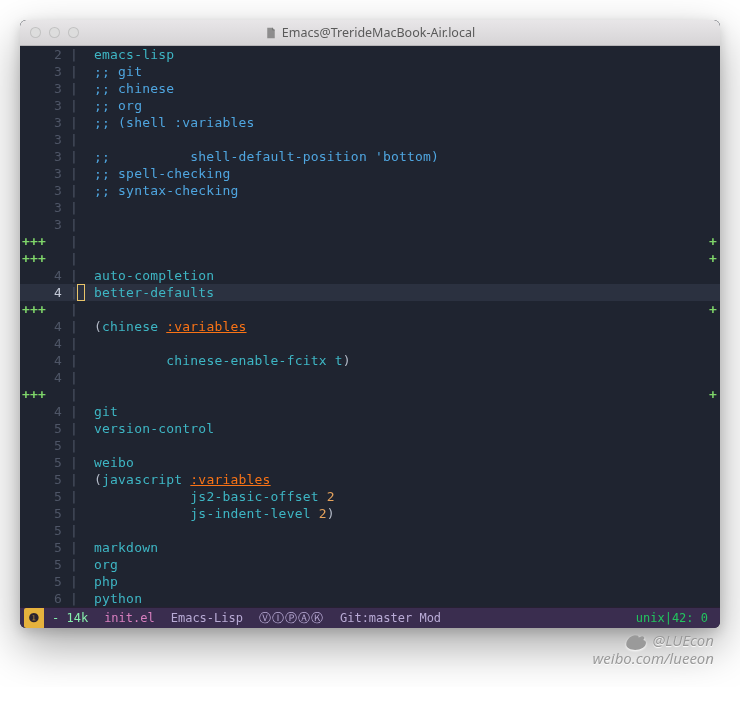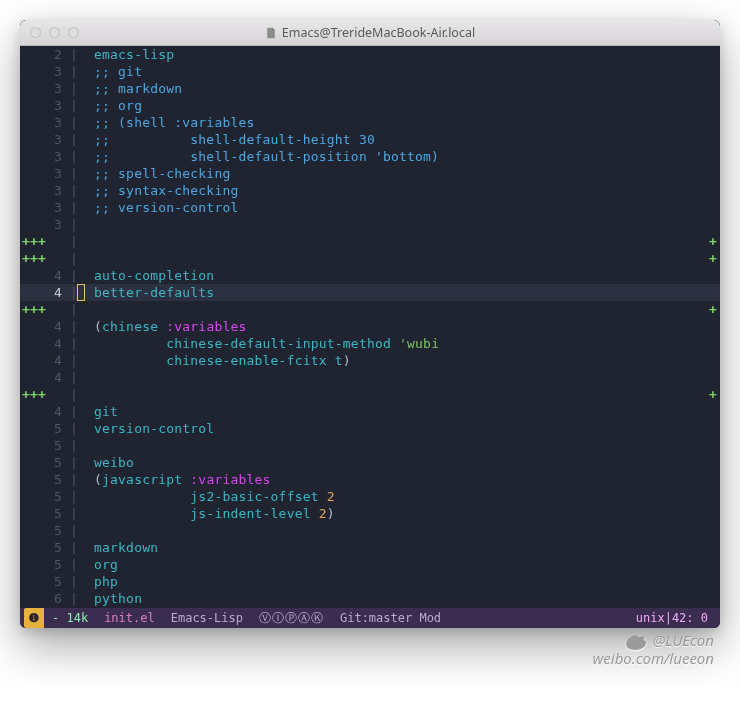--- a/index.html
+++ b/index.html
@@ -92,21 +92,21 @@
   .endplus {
     position: absolute;
     right: 3px;
     color: #7fd66a;
     font-weight: 600;
   }
 
   
   .kw { color: #3eb6c4; }       
   .cm { color: #4fa6e0; }       
-  .key { color: #d946ef; }      
+  .key { color: #f97316; text-decoration: underline; }      
   .num { color: #e6a35c; }      
   .str { color: #7fbf6a; }      
   .punc { color: #b4bbc8; }
 
   .modeline {
     height: 21px;
     background: #3a2d4f;
     color: #b9abd6;
     font-family: "Menlo","Consolas",monospace;
     font-size: 12px;
@@ -118,21 +118,21 @@
     white-space: nowrap;
   }
   .modeline .seg { padding: 0 8px; height: 100%; display: flex; align-items: center; }
   .modeline .warn {
     background: #e6b23d; color: #2b2230;
     width: 20px; justify-content: center; border-radius: 2px 0 0 2px;
     font-weight: bold; padding: 0;
   }
   .modeline .size { color: #86efac; }
   .modeline .file { color: #d87fbf; }
-  .modeline .right { margin-left: auto; color: #f0abfc; }
+  .modeline .right { margin-left: auto; color: #22c55e; }
 
   .watermark-box {
     width: 700px;
     display: flex;
     flex-direction: column;
     align-items: flex-end;
     padding: 4px 6px 0 0;
     line-height: 1.15;
   }
   .wm-handle {
@@ -162,36 +162,36 @@
             <path fill="#6b6b6b" d="M3 1h7l3 3v11H3z" opacity="0.7"></path>
             <path fill="none" stroke="#6b6b6b" stroke-width="0.8" d="M10 1v3h3"></path>
           </svg>
         <span>Emacs@TrerideMacBook-Air.local</span>
       </div>
     </div>
 
     <div class="editor" id="editor">
         <div class="line"><div class="gutter">2</div><div class="fringe">|</div><div class="code"><span class="kw">emacs-lisp</span></div></div>
         <div class="line"><div class="gutter">3</div><div class="fringe">|</div><div class="code"><span class="cm">;; git</span></div></div>
-        <div class="line"><div class="gutter">3</div><div class="fringe">|</div><div class="code"><span class="cm">;; markdown</span></div></div>
+        <div class="line"><div class="gutter">3</div><div class="fringe">|</div><div class="code"><span class="cm">;; chinese</span></div></div>
         <div class="line"><div class="gutter">3</div><div class="fringe">|</div><div class="code"><span class="cm">;; org</span></div></div>
         <div class="line"><div class="gutter">3</div><div class="fringe">|</div><div class="code"><span class="cm">;; (shell :variables</span></div></div>
-        <div class="line"><div class="gutter">3</div><div class="fringe">|</div><div class="code"><span class="cm">;;          shell-default-height 30</span></div></div>
+        <div class="line"><div class="gutter">3</div><div class="fringe">|</div></div>
         <div class="line"><div class="gutter">3</div><div class="fringe">|</div><div class="code"><span class="cm">;;          shell-default-position 'bottom)</span></div></div>
         <div class="line"><div class="gutter">3</div><div class="fringe">|</div><div class="code"><span class="cm">;; spell-checking</span></div></div>
         <div class="line"><div class="gutter">3</div><div class="fringe">|</div><div class="code"><span class="cm">;; syntax-checking</span></div></div>
-        <div class="line"><div class="gutter">3</div><div class="fringe">|</div><div class="code"><span class="cm">;; version-control</span></div></div>
+        <div class="line"><div class="gutter">3</div><div class="fringe">|</div></div>
         <div class="line"><div class="gutter">3</div><div class="fringe">|</div><div class="code"></div></div>
         <div class="line"><div class="gutter plus">+++</div><div class="fringe">|</div><div class="code"><span class="endplus">+</span></div></div>
         <div class="line"><div class="gutter plus">+++</div><div class="fringe">|</div><div class="code"><span class="endplus">+</span></div></div>
         <div class="line"><div class="gutter">4</div><div class="fringe">|</div><div class="code"><span class="kw">auto-completion</span></div></div>
         <div class="line current"><div class="gutter">4</div><div class="cursor"></div><div class="fringe">|</div><div class="code"><span class="kw">better-defaults</span></div></div>
         <div class="line"><div class="gutter plus">+++</div><div class="fringe">|</div><div class="code"><span class="endplus">+</span></div></div>
         <div class="line"><div class="gutter">4</div><div class="fringe">|</div><div class="code"><span class="punc">(</span><span class="kw">chinese</span><span> </span><span class="key">:variables</span></div></div>
-        <div class="line"><div class="gutter">4</div><div class="fringe">|</div><div class="code"><span>         </span><span class="kw">chinese-default-input-method</span><span> </span><span class="str">'wubi</span></div></div>
+        <div class="line"><div class="gutter">4</div><div class="fringe">|</div></div>
         <div class="line"><div class="gutter">4</div><div class="fringe">|</div><div class="code"><span>         </span><span class="kw">chinese-enable-fcitx</span><span> </span><span class="kw">t</span><span class="punc">)</span></div></div>
         <div class="line"><div class="gutter">4</div><div class="fringe">|</div><div class="code"></div></div>
         <div class="line"><div class="gutter plus">+++</div><div class="fringe">|</div><div class="code"><span class="endplus">+</span></div></div>
         <div class="line"><div class="gutter">4</div><div class="fringe">|</div><div class="code"><span class="kw">git</span></div></div>
         <div class="line"><div class="gutter">5</div><div class="fringe">|</div><div class="code"><span class="kw">version-control</span></div></div>
         <div class="line"><div class="gutter">5</div><div class="fringe">|</div><div class="code"></div></div>
         <div class="line"><div class="gutter">5</div><div class="fringe">|</div><div class="code"><span class="kw">weibo</span></div></div>
         <div class="line"><div class="gutter">5</div><div class="fringe">|</div><div class="code"><span class="punc">(</span><span class="kw">javascript</span><span> </span><span class="key">:variables</span></div></div>
         <div class="line"><div class="gutter">5</div><div class="fringe">|</div><div class="code"><span>            </span><span class="kw">js2-basic-offset</span><span> </span><span class="num">2</span></div></div>
         <div class="line"><div class="gutter">5</div><div class="fringe">|</div><div class="code"><span>            </span><span class="kw">js-indent-level</span><span> </span><span class="num">2</span><span class="punc">)</span></div></div>

